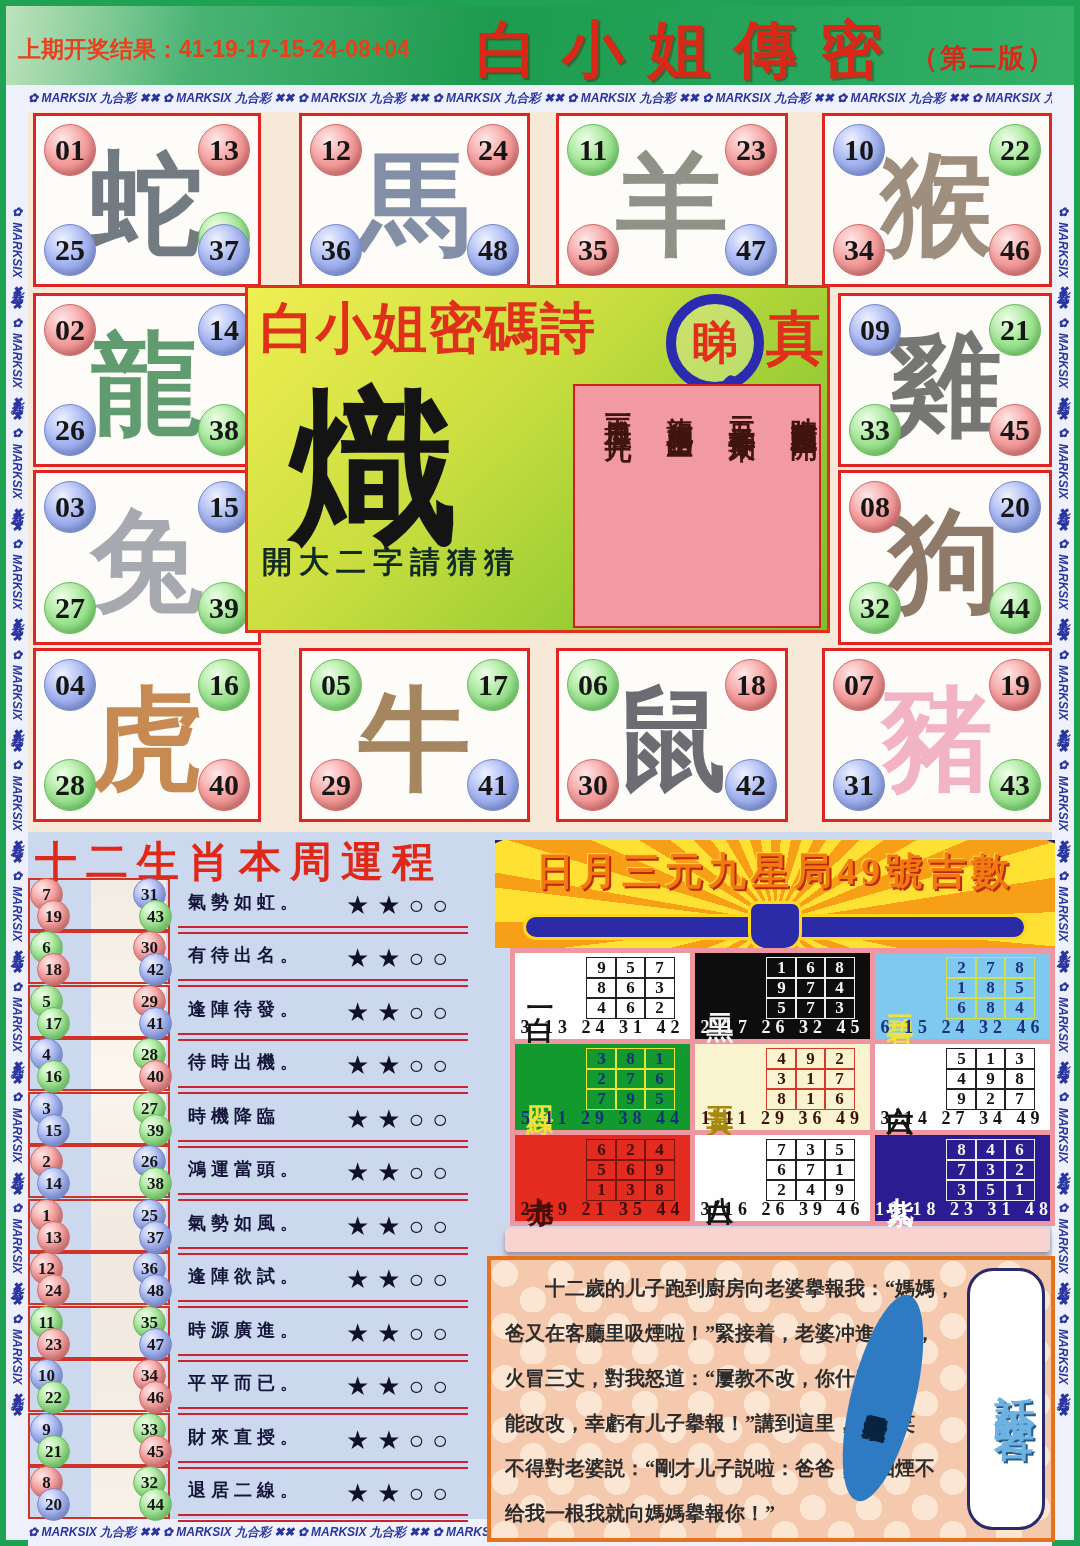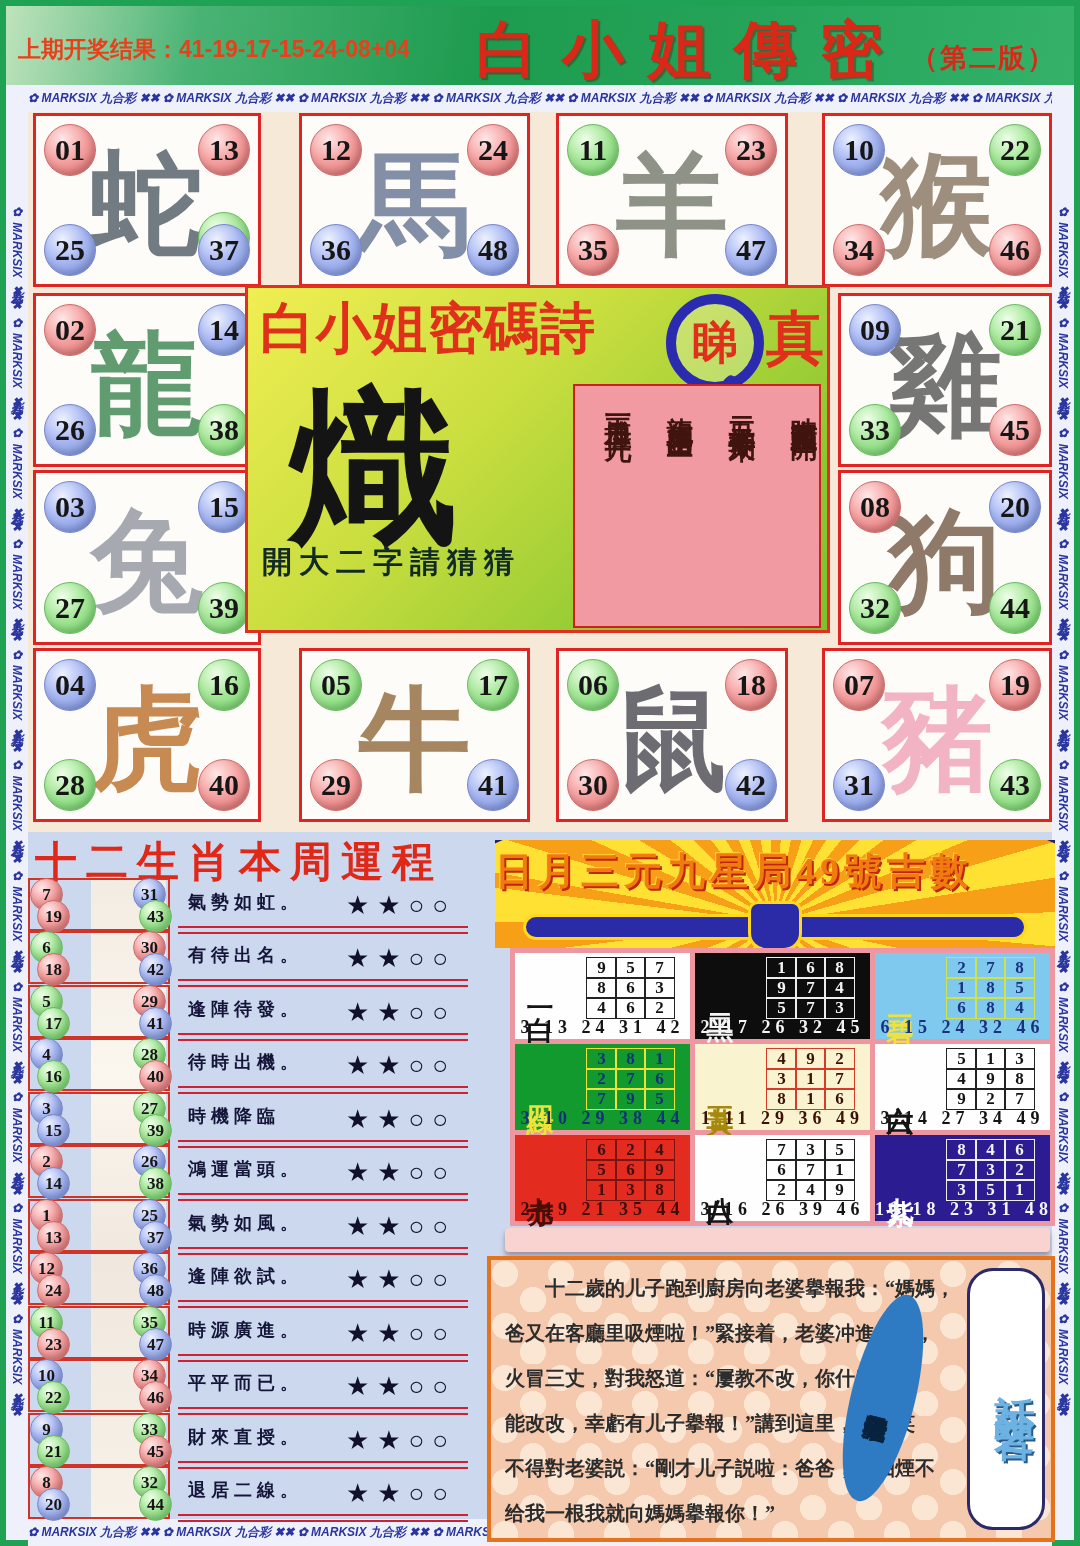--- a/index.html
+++ b/index.html
@@ -57,21 +57,21 @@
   .frow .ball{width:31px;height:31px;font-size:17px;z-index:2;}
   .fb1{left:2px;top:0}.fb2{left:9px;top:22px}.fb3{left:105px;top:0}.fb4{left:111px;top:22px}
   .ftext{position:absolute;left:160px;top:12px;font-size:18px;font-weight:bold;color:#15153a;letter-spacing:5px;}
   .fstars{position:absolute;left:318px;top:12px;font-size:26px;color:#10102a;letter-spacing:8px;}
   .fsep{position:absolute;left:150px;right:2px;bottom:-3px;height:4px;
     border-top:2px solid #cc2233;border-bottom:2px solid #cc2233;}
   
   .banner{position:absolute;left:495px;top:840px;width:560px;height:108px;background:#22226a;overflow:hidden;}
   .sun{position:absolute;left:-12%;top:-40%;width:124%;height:210%;border-radius:50%;
     background:repeating-conic-gradient(from -80deg at 50% 55%,#ffe133 0 7deg,#f79f17 7deg 14deg);}
-  .banner-text{position:absolute;left:0;right:0;top:6px;font-size:38px;font-weight:bold;color:#f07c10;
+  .banner-text{position:absolute;left:0;right:0;top:6px;text-align:center;font-size:38px;font-weight:bold;color:#f07c10;
     letter-spacing:5px;text-shadow:2px 2px 0 #c0250f,-1px -1px 0 #ffd83a;}
   .ornament{position:absolute;left:5%;bottom:8px;width:90%;height:26px;background:#2b2ba8;
     border:3px solid #ffd81e;border-radius:14px;box-sizing:border-box;}
   .ornament:after{content:"";position:absolute;left:50%;top:-16px;transform:translateX(-50%);
     width:48px;height:44px;background:#2b2ba8;border:3px solid #ffd81e;border-radius:10px 10px 18px 18px;}
   .grid9{position:absolute;left:510px;top:948px;width:545px;height:278px;background:#ef97a1;
     display:grid;grid-template-columns:repeat(3,1fr);grid-template-rows:repeat(3,1fr);gap:5px;padding:5px;box-sizing:border-box;}
   .cell{position:relative;box-sizing:border-box;}
   .clabel{position:absolute;left:10px;top:50%;transform:translateY(-58%);writing-mode:vertical-rl;text-orientation:upright;
     font-size:27px;font-weight:bold;line-height:30px;letter-spacing:2px;}
@@ -414,21 +414,21 @@
         <span>3</span>
           <span>8</span>
           <span>1</span>
         <span>2</span>
           <span>7</span>
           <span>6</span>
         <span>7</span>
           <span>9</span>
           <span>5</span>
       </div>
-      <div class="cnums">3 10 29 38 44</div>
+      <div class="cnums">5 11 29 38 44</div>
     </div>
     <div class="cell t-cream">
       <div class="clabel">五黃</div>
       <div class="mini">
         <span>4</span>
           <span>9</span>
           <span>2</span>
         <span>3</span>
           <span>1</span>
           <span>7</span>

